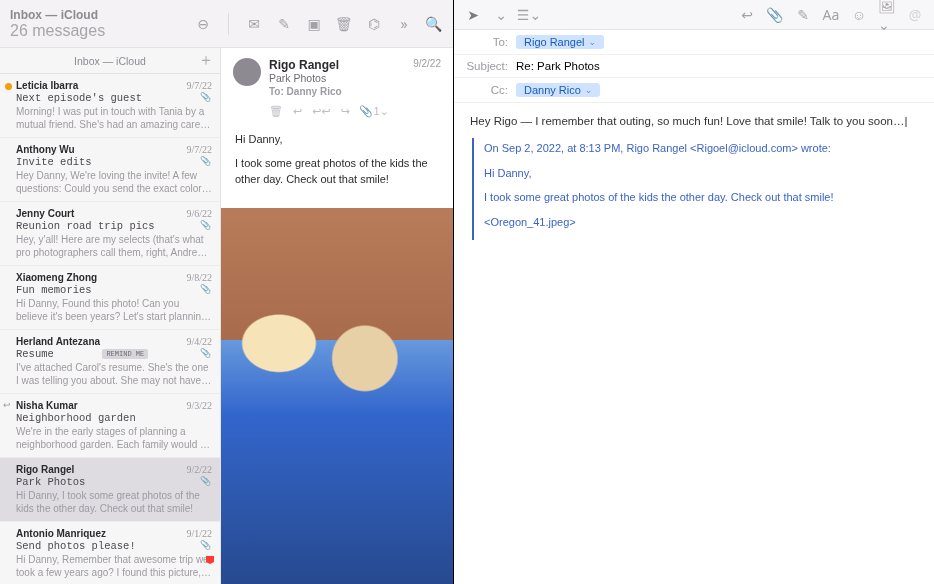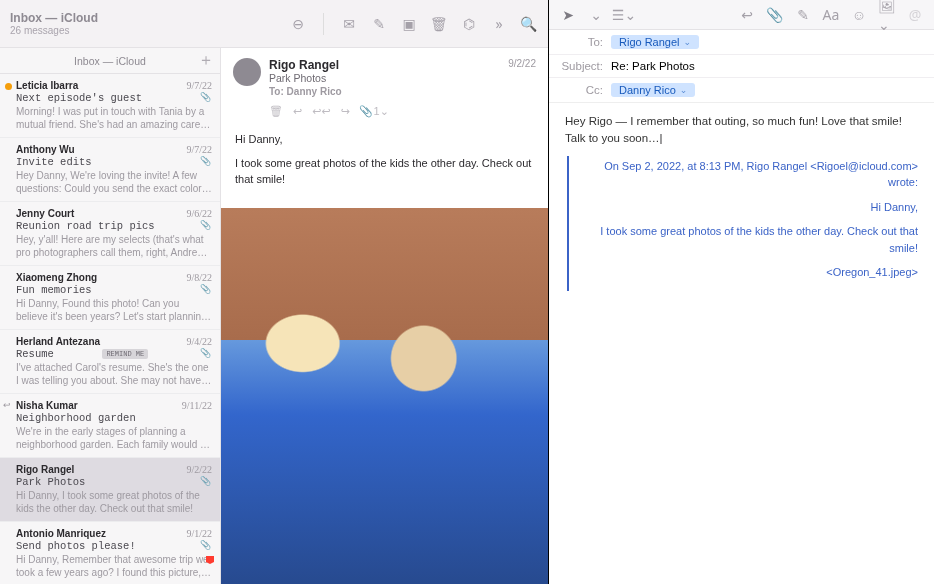--- a/index.html
+++ b/index.html
@@ -8,38 +8,38 @@
     font-size: 11px;
     color: #333;
     background: #fff;
     width: 934px;
     height: 584px;
     overflow: hidden;
     display: flex;
   }
   
   .mail-window {
-    width: 549px;
+    width: 454px;
     height: 100%;
     border-right: 1px solid #000;
     display: flex;
     flex-direction: column;
     background: #f7f6f7;
   }
   .mail-header {
     height: 48px;
     display: flex;
     align-items: center;
     padding: 0 10px;
     border-bottom: 1px solid #e4e2e5;
     background: #f4f2f4;
   }
   .mail-header-left { flex: 1; }
   .mail-title { font-size: 12px; font-weight: 600; color: #8e8a92; }
-  .mail-sub   { font-size: 10px; color: #a9a4ad; }
+  .mail-sub   { font-size: 16px; color: #a9a4ad; }
   .mail-header-tools { display: flex; gap: 12px; color: #9e9aa1; align-items: center;}
   .tb-sep { width:1px; height:22px; background:#ddd; margin:0 4px;}
   .tb-icon { width: 18px; height:18px; display:flex; align-items:center; justify-content:center; font-size:14px; color:#a5a1a9; cursor:pointer;}
   .mail-body { flex:1; display:flex; overflow:hidden;}
   
   .msg-list {
     width: 221px;
     background: #f7f6f7;
     border-right: 1px solid #e4e2e5;
     overflow-y: hidden;
@@ -143,21 +143,21 @@
     line-height:1.5;
     overflow:auto;
   }
   .quoted {
     border-left: 2px solid #3b63c7;
     margin: 8px 0 0 2px;
     padding: 2px 0 2px 10px;
     color:#3b63c7;
     font-size:11px;
   }
-  .quoted p { margin-bottom:8px;text-align:right;}
+  .quoted p { margin-bottom:8px;}
   .cursor::after{content:"|"; color:#2c2a2e; animation: blink 1s steps(1) infinite;}
   @keyframes blink { 50% { opacity:0;} }
   
   .ico{font-family: -apple-system, system-ui, sans-serif;}
 </style>
 </head>
 <body>
 
 <div class="mail-window">
 
@@ -241,21 +241,21 @@
               <span class="subject">Resume</span>
               <span class="badge">REMIND ME</span>
               <span class="clip">📎</span>
             </div>
             <div class="snippet">I've attached Carol's resume. She's the one I was telling you about. She may not have quite as much experienc…</div>
           </div>
           <div class="msg">
             <span class="dot reply"></span>
             <div class="row1">
               <span class="sender">Nisha Kumar</span>
-              <span class="date">9/11/22</span>
+              <span class="date">9/3/22</span>
             </div>
             <div class="subj-line">
               <span class="subject">Neighborhood garden</span>
             </div>
             <div class="snippet">We're in the early stages of planning a neighborhood garden. Each family would be in charge of a plot. Brin…</div>
           </div>
           <div class="msg selected">
             <div class="row1">
               <span class="sender">Rigo Rangel</span>
               <span class="date">9/2/22</span>

